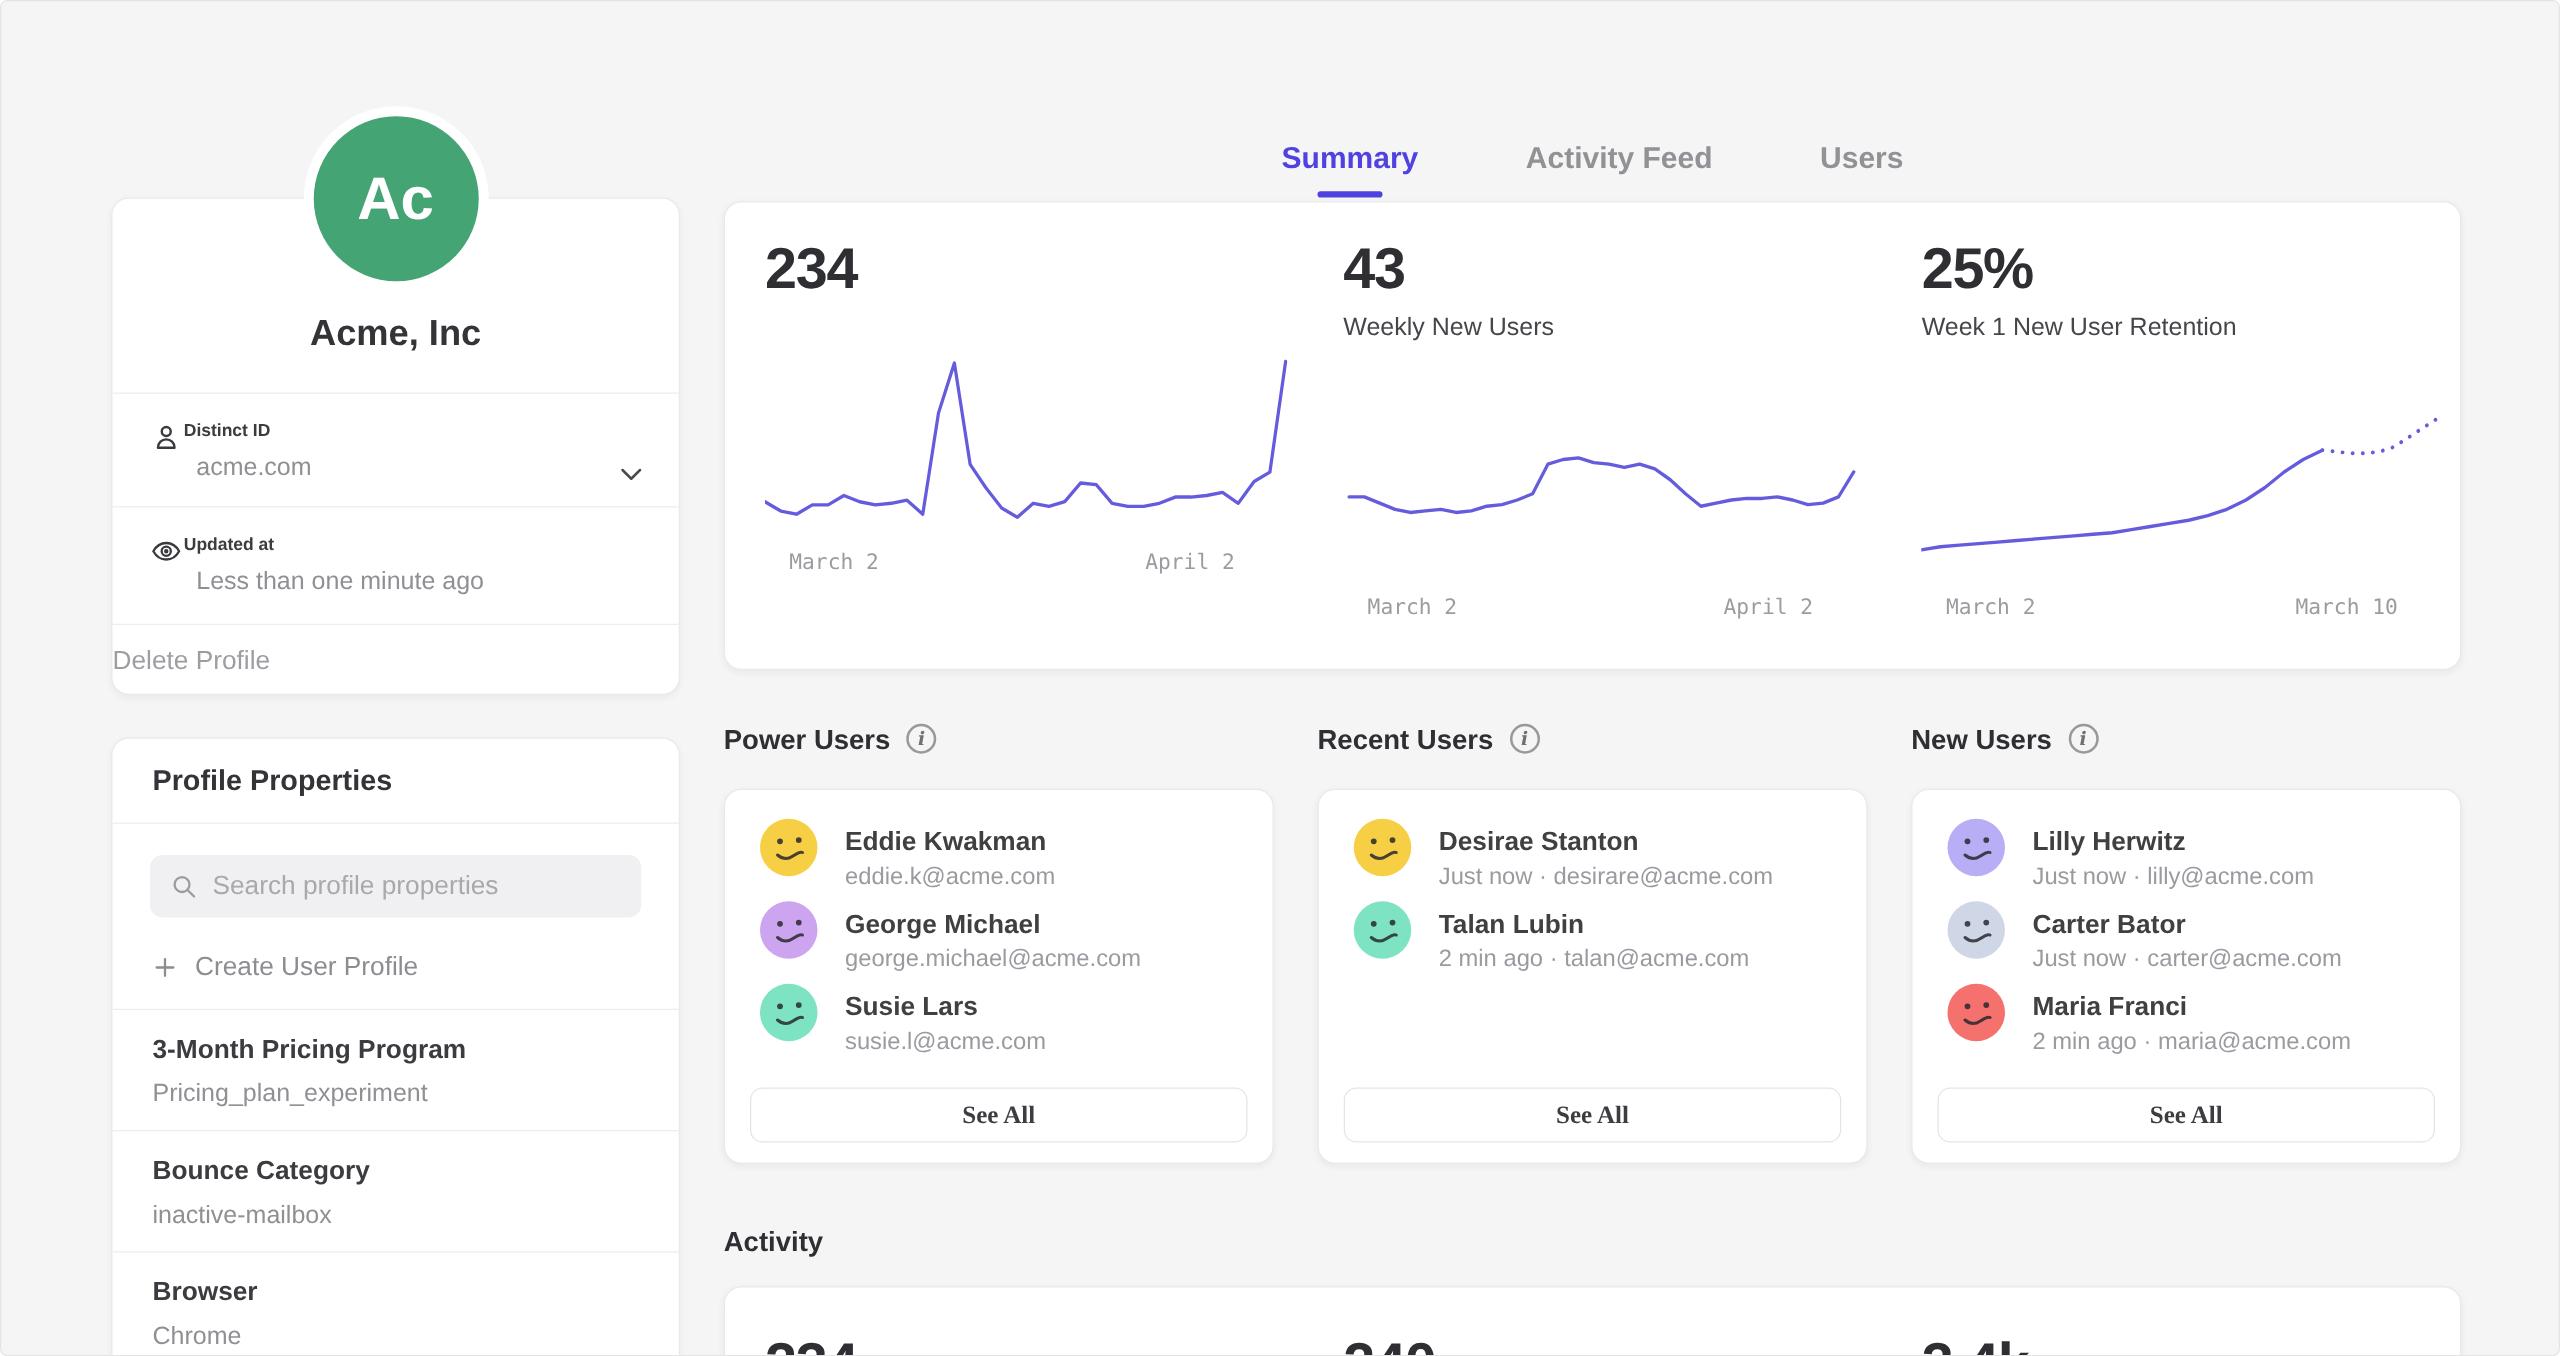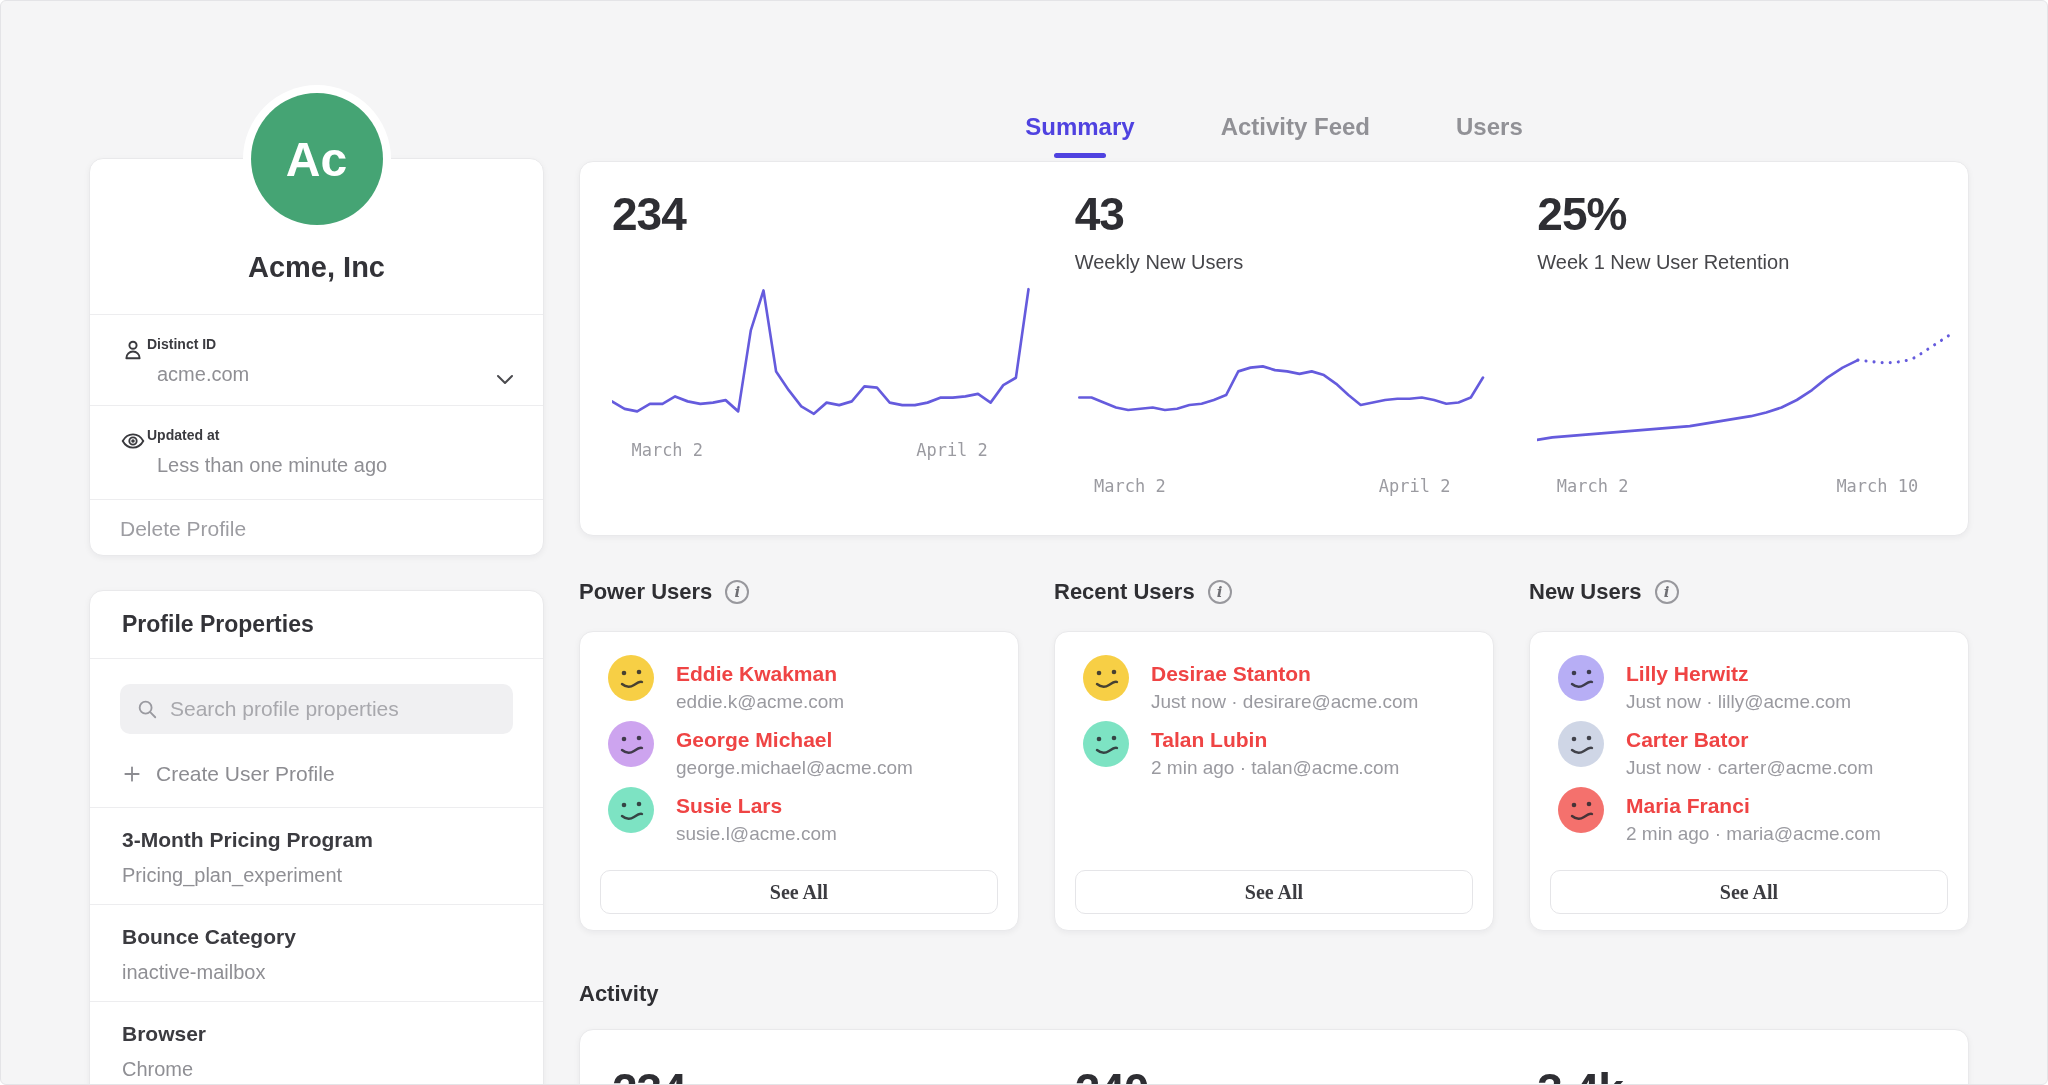--- a/index.html
+++ b/index.html
@@ -21,21 +21,21 @@
   .avatar span{color:#fff;font-size:48px;font-weight:700;}
   .cname{margin-top:92px;text-align:center;font-size:29px;font-weight:700;color:var(--dark);height:36px;}
   .rowswrap{margin-top:27px;}
   .prow{position:relative;border-top:1.5px solid var(--div);height:91px;}
   .prow.r2{height:94px;}
   .picon{position:absolute;left:30px;top:22px;width:26px;height:26px;color:#3a3a3e;}
   .prow-label{margin:21px 0 0 57px;font-size:14px;font-weight:700;color:var(--label);}
   .prow-value{margin:11px 0 0 67px;font-size:20px;color:var(--muted);}
   .chev{position:absolute;right:26px;top:52px;width:24px;height:24px;color:#4a4a4e;cursor:pointer;}
   .delete{display:block;width:100%;height:58px;border:none;border-top:1.5px solid var(--div);
-    background:none;text-align:left;padding-left:30px;font-size:21px;color:#9d9da2;
+    background:none;text-align:left;font-size:21px;color:#9d9da2;
     font-family:inherit;cursor:pointer;}
   .pcard2{position:absolute;left:88px;top:589px;width:455px;height:560px;}
   .pp-title{height:68px;border-bottom:1.5px solid var(--div);display:flex;align-items:center;
     padding-left:32px;font-size:23px;font-weight:700;color:var(--dark);}
   .psearch{position:relative;margin:25px 30px 0;height:50px;background:#f0f0f2;border-radius:10px;}
   .psearch svg{position:absolute;left:16px;top:14px;width:22px;height:22px;color:#9a9aa0;}
   .psearch input{width:100%;height:100%;border:none;background:none;outline:none;
     padding-left:50px;font-size:21px;color:var(--dark);font-family:inherit;}
   .psearch input::placeholder{color:#a8a8ad;}
   .create{display:flex;align-items:center;gap:14px;margin:25px 0 0 32px;height:30px;border:none;
@@ -59,32 +59,32 @@
   .statlabel{margin-top:13px;font-size:20px;color:#46464a;}
   .chartbox{margin-top:45px;width:425px;height:135px;}
   .chartbox svg{width:425px;height:135px;display:block;}
   .axis{position:relative;width:425px;height:24px;margin-top:22px;
     font-family:"DejaVu Sans Mono",monospace;font-size:17px;color:var(--mono);}
   .tick{position:absolute;transform:translateX(-50%);white-space:nowrap;}
   .t1{left:13%;} .t2{left:80%;}
   
   .listheads{position:absolute;left:578px;top:578px;width:1390px;display:grid;
     grid-template-columns:440px 440px 440px;gap:35px;}
-  .lh{display:flex;align-items:center;gap:13px;font-size:22px;font-weight:700;color:#2f2f33;}
+  .lh{display:flex;gap:13px;font-size:22px;font-weight:700;color:#2f2f33;}
   .info{width:24px;height:24px;border:2px solid #98989d;border-radius:50%;display:inline-flex;
     align-items:center;justify-content:center;font-family:"DejaVu Serif",serif;font-style:italic;
     font-size:15px;color:#6f6f74;cursor:pointer;flex:none;}
   .listcards{position:absolute;left:578px;top:630px;width:1390px;display:grid;
     grid-template-columns:440px 440px 440px;gap:35px;}
   .lcard{position:relative;height:300px;}
   .rows{padding:23px 0 0 28px;}
   .urow{display:flex;gap:22px;height:66px;cursor:pointer;}
   .uav{flex:none;width:46px;height:46px;border-radius:50%;}
   .utxt{margin-top:7px;display:flex;flex-direction:column;gap:5px;}
-  .uname{font-size:21px;font-weight:700;color:#ef4444;}
+  .uname{font-size:21px;font-weight:700;color:#404040;}
   .udetail{font-size:19px;color:#9a9aa0;}
   .seeall{position:absolute;left:20px;right:20px;bottom:16px;height:44px;background:#fff;
     border:1.5px solid #e5e5e8;border-radius:10px;font-size:20px;font-weight:600;color:#3c3c41;
     font-family:Liberation Serif, serif;cursor:pointer;}
   
   .act-head{position:absolute;left:578px;top:980px;font-size:22px;font-weight:700;color:#2f2f33;}
   .actcard{position:absolute;left:578px;top:1028px;width:1390px;height:160px;
     display:grid;grid-template-columns:1fr 1fr 1fr;border-bottom-left-radius:0;border-bottom-right-radius:0;}
   .acell{padding:36px 0 0 32px;}
 </style>

